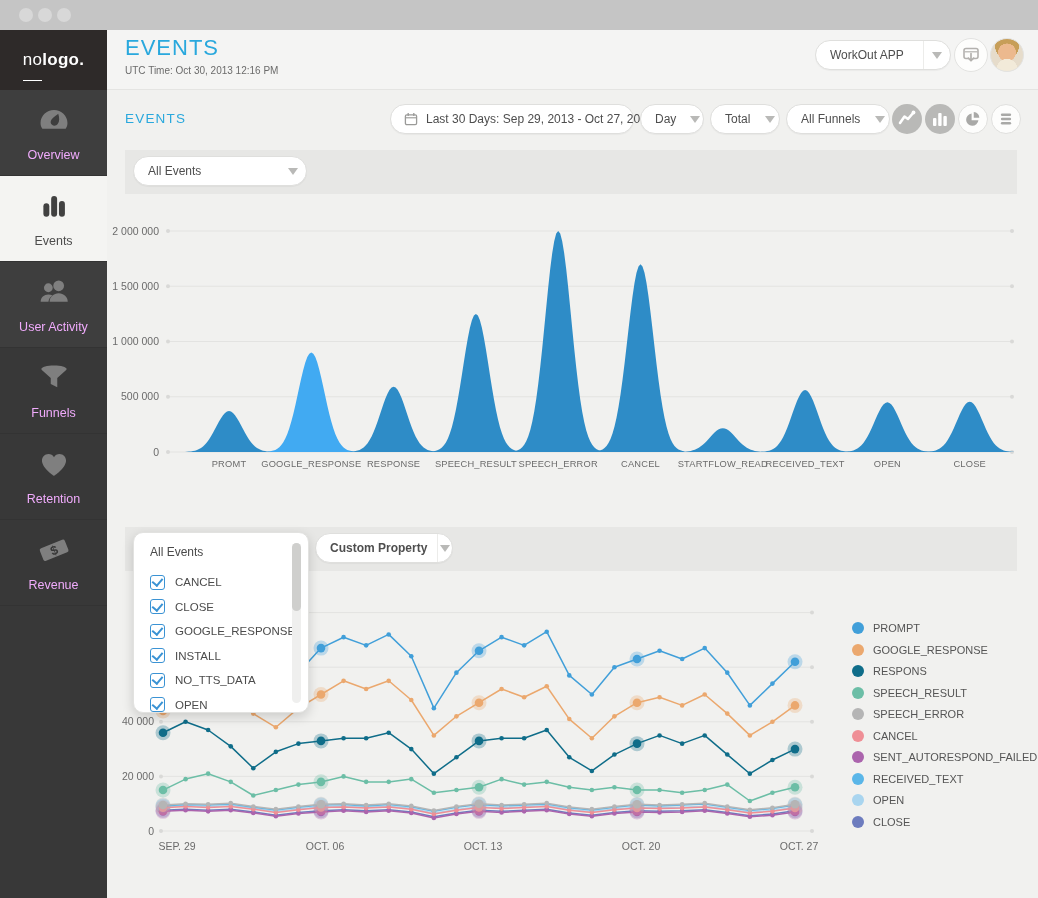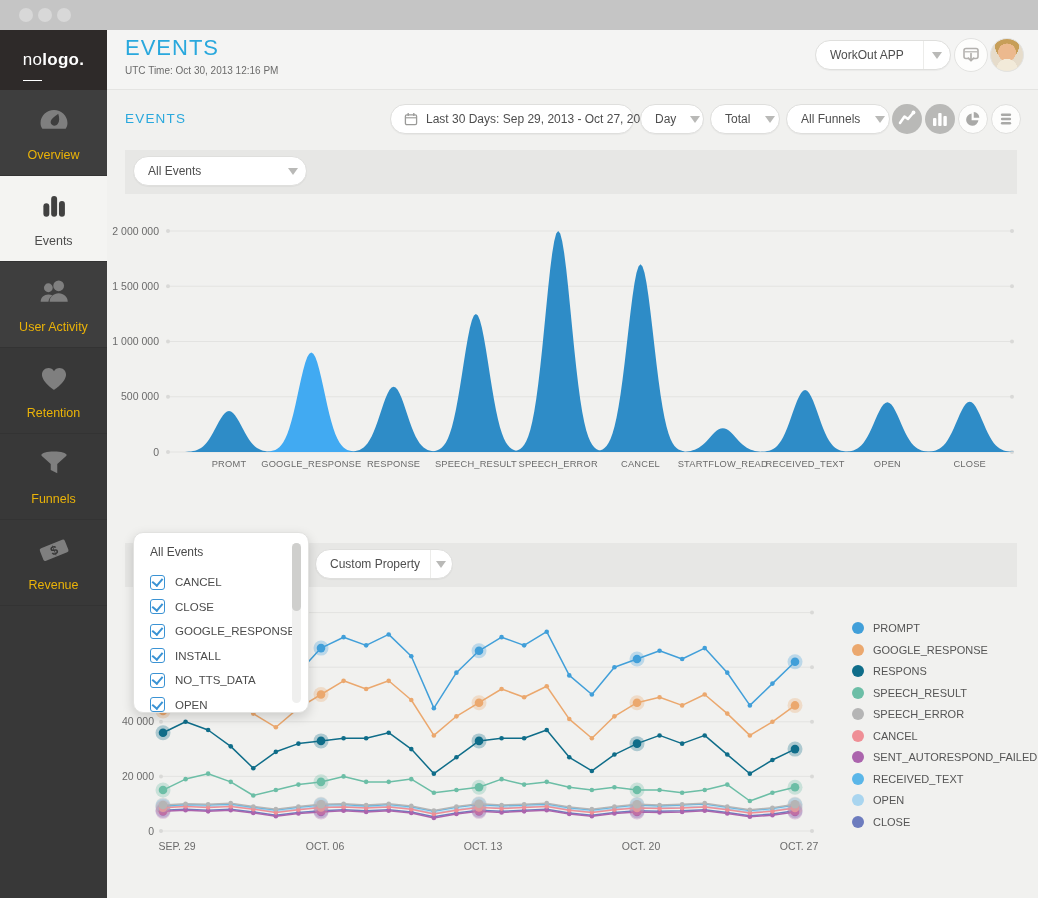--- a/index.html
+++ b/index.html
@@ -11,21 +11,21 @@
   .chrome .dot { position:absolute; top:8px; width:14px; height:14px; border-radius:50%; background:#d8d8d8; }
 
   
   .sidebar { position:absolute; left:0; top:30px; width:107px; height:868px; background:#383838; z-index:20; }
   .logo-block { height:60px; background:#2e2a29; display:flex; align-items:center; justify-content:center; }
   .logo { color:#fff; font-size:17px; letter-spacing:.3px; }
   .logo .pre { font-weight:400; border-bottom:1.5px solid #fff; padding-bottom:11px; }
   .logo .suf { font-weight:700;text-align:right; }
   .nav-item { height:86px; display:flex; flex-direction:column; align-items:center; justify-content:center; gap:7px; cursor:pointer; color:#7f7f7f; background:#3e3e3e; border-bottom:1px solid #333; }
   .nav-item.plain { background:#383838; }
-  .nav-item .nav-label { font-size:12.5px; color:#eab308; }
+  .nav-item .nav-label { font-size:12.5px; color:#f0abfc; }
   .nav-item.active { background:#f4f4f2; }
   .nav-item.active .nav-label { color:#4c4c4c; }
   .nav-item.active { color:#414141; }
   .nav-item svg { width:40px; height:34px; }
 
   
   .main { position:absolute; left:107px; top:30px; width:931px; height:868px; }
   .hdr { position:absolute; left:0; top:0; width:931px; height:60px; background:#f4f4f3; border-bottom:1px solid #e4e4e2; }
   .hdr-title { position:absolute; left:18px; top:5px; font-size:22px; color:#29a8dd; letter-spacing:1px; }
   .hdr-sub { position:absolute; left:18px; top:35px; font-size:10px; color:#6b6b6b; }
@@ -100,29 +100,29 @@
         <span><svg viewBox="0 0 24 24" fill="currentColor">
             <circle cx="8" cy="9" r="3.1"></circle>
             <path d="M2.6 18.8c0-3 2.4-5.1 5.4-5.1 1.1 0 2.1.3 2.9.8-1.5 1-2.6 2.5-2.8 4.3z"></path>
             <circle cx="15.3" cy="7.6" r="3.8"></circle>
             <path d="M8.9 18.8c0-3.5 2.9-6 6.4-6s6.4 2.5 6.4 6z"></path>
           </svg></span>
         <div class="nav-label">User Activity</div>
       </div>
       <div class="nav-item plain">
         <span><svg viewBox="0 0 24 24" fill="currentColor">
+            <path d="M3.1 5.7C3.1 4.3 7.1 3.2 12 3.2s8.9 1.1 8.9 2.5c0 .5-.5 1-1.1 1.4l-5.5 4.9v6.6l-4.6-2.3v-4.3L4.2 7.1c-.6-.4-1.1-.9-1.1-1.4z"></path>
+          </svg></span>
+        <div class="nav-label">Funnels</div>
+      </div>
+      <div class="nav-item plain">
+        <span><svg viewBox="0 0 24 24" fill="currentColor">
             <path d="M12 20.5S3.5 15 3.5 9.6C3.5 7 5.6 5 8.1 5c1.6 0 3.1.9 3.9 2.2C12.8 5.9 14.3 5 15.9 5c2.5 0 4.6 2 4.6 4.6 0 5.4-8.5 10.9-8.5 10.9z"></path>
           </svg></span>
         <div class="nav-label">Retention</div>
-      </div>
-      <div class="nav-item plain">
-        <span><svg viewBox="0 0 24 24" fill="currentColor">
-            <path d="M3.1 5.7C3.1 4.3 7.1 3.2 12 3.2s8.9 1.1 8.9 2.5c0 .5-.5 1-1.1 1.4l-5.5 4.9v6.6l-4.6-2.3v-4.3L4.2 7.1c-.6-.4-1.1-.9-1.1-1.4z"></path>
-          </svg></span>
-        <div class="nav-label">Funnels</div>
       </div>
       <div class="nav-item plain">
         <span><svg viewBox="0 0 24 24" fill="currentColor">
             <g transform="rotate(-22 12 12)">
               <rect x="2.5" y="7.5" width="19" height="9.5" rx="1.5"></rect>
               <text x="12" y="15.4" text-anchor="middle" font-size="9" font-weight="bold" fill="#383838" font-family="Liberation Sans, sans-serif">$</text>
             </g>
           </svg></span>
         <div class="nav-label">Revenue</div>
       </div>
@@ -260,21 +260,21 @@
       <path d="M 571.8 252 L 571.8 251.9 L 573.8 251.9 L 575.8 251.8 L 577.8 251.7 L 579.8 251.5 L 581.8 251.2 L 583.8 250.9 L 585.8 250.3 L 587.8 249.7 L 589.8 248.8 L 591.8 247.7 L 593.8 246.3 L 595.8 244.7 L 597.8 242.9 L 599.8 240.9 L 601.8 238.7 L 603.8 236.5 L 605.8 234.3 L 607.8 232.3 L 609.8 230.6 L 611.8 229.3 L 613.8 228.5 L 615.8 228.2 L 617.8 228.5 L 619.8 229.3 L 621.8 230.6 L 623.8 232.3 L 625.8 234.3 L 627.8 236.5 L 629.8 238.7 L 631.8 240.9 L 633.8 242.9 L 635.8 244.7 L 637.8 246.3 L 639.8 247.7 L 641.8 248.8 L 643.8 249.7 L 645.8 250.3 L 647.8 250.9 L 649.8 251.2 L 651.8 251.5 L 653.8 251.7 L 655.8 251.8 L 657.8 251.9 L 659.8 251.9 L 659.8 252 Z" fill="#2e8cc7"></path>
       <text x="615.8" y="267" text-anchor="middle" font-size="9.3" fill="#6b6b6b" font-family="Liberation Sans, sans-serif" letter-spacing="0.2">STARTFLOW_READ</text>
       <path d="M 654.1 252 L 654.1 251.8 L 656.1 251.7 L 658.1 251.5 L 660.1 251.1 L 662.1 250.7 L 664.1 250.0 L 666.1 249.0 L 668.1 247.7 L 670.1 245.9 L 672.1 243.6 L 674.1 240.7 L 676.1 237.2 L 678.1 233.1 L 680.1 228.3 L 682.1 223.0 L 684.1 217.3 L 686.1 211.6 L 688.1 206.0 L 690.1 200.8 L 692.1 196.4 L 694.1 193.0 L 696.1 190.8 L 698.1 190.1 L 700.1 190.8 L 702.1 193.0 L 704.1 196.4 L 706.1 200.8 L 708.1 206.0 L 710.1 211.6 L 712.1 217.3 L 714.1 223.0 L 716.1 228.3 L 718.1 233.1 L 720.1 237.2 L 722.1 240.7 L 724.1 243.6 L 726.1 245.9 L 728.1 247.7 L 730.1 249.0 L 732.1 250.0 L 734.1 250.7 L 736.1 251.1 L 738.1 251.5 L 740.1 251.7 L 742.1 251.8 L 742.1 252 Z" fill="#2e8cc7"></path>
       <text x="698.1" y="267" text-anchor="middle" font-size="9.3" fill="#6b6b6b" font-family="Liberation Sans, sans-serif" letter-spacing="0.2">RECEIVED_TEXT</text>
       <path d="M 736.4 252 L 736.4 251.8 L 738.4 251.7 L 740.4 251.6 L 742.4 251.3 L 744.4 250.9 L 746.4 250.4 L 748.4 249.6 L 750.4 248.5 L 752.4 247.1 L 754.4 245.3 L 756.4 243.0 L 758.4 240.1 L 760.4 236.8 L 762.4 232.9 L 764.4 228.7 L 766.4 224.2 L 768.4 219.5 L 770.4 215.0 L 772.4 210.9 L 774.4 207.3 L 776.4 204.6 L 778.4 202.9 L 780.4 202.3 L 782.4 202.9 L 784.4 204.6 L 786.4 207.3 L 788.4 210.9 L 790.4 215.0 L 792.4 219.5 L 794.4 224.2 L 796.4 228.7 L 798.4 232.9 L 800.4 236.8 L 802.4 240.1 L 804.4 243.0 L 806.4 245.3 L 808.4 247.1 L 810.4 248.5 L 812.4 249.6 L 814.4 250.4 L 816.4 250.9 L 818.4 251.3 L 820.4 251.6 L 822.4 251.7 L 824.4 251.8 L 824.4 252 Z" fill="#2e8cc7"></path>
       <text x="780.4" y="267" text-anchor="middle" font-size="9.3" fill="#6b6b6b" font-family="Liberation Sans, sans-serif" letter-spacing="0.2">OPEN</text>
       <path d="M 818.6999999999999 252 L 818.7 251.8 L 820.7 251.7 L 822.7 251.6 L 824.7 251.3 L 826.7 250.9 L 828.7 250.4 L 830.7 249.6 L 832.7 248.5 L 834.7 247.1 L 836.7 245.2 L 838.7 242.9 L 840.7 240.0 L 842.7 236.6 L 844.7 232.7 L 846.7 228.4 L 848.7 223.8 L 850.7 219.2 L 852.7 214.6 L 854.7 210.4 L 856.7 206.8 L 858.7 204.0 L 860.7 202.3 L 862.7 201.7 L 864.7 202.3 L 866.7 204.0 L 868.7 206.8 L 870.7 210.4 L 872.7 214.6 L 874.7 219.2 L 876.7 223.8 L 878.7 228.4 L 880.7 232.7 L 882.7 236.6 L 884.7 240.0 L 886.7 242.9 L 888.7 245.2 L 890.7 247.1 L 892.7 248.5 L 894.7 249.6 L 896.7 250.4 L 898.7 250.9 L 900.7 251.3 L 902.7 251.6 L 904.7 251.7 L 906.7 251.8 L 906.6999999999999 252 Z" fill="#2e8cc7"></path>
       <text x="862.6999999999999" y="267" text-anchor="middle" font-size="9.3" fill="#6b6b6b" font-family="Liberation Sans, sans-serif" letter-spacing="0.2">CLOSE</text>
     </svg>
 
-  <div class="strip" style="top:513px;">
+  <div class="strip" style="top:497px;font-weight:bold;">
     <div class="pill" style="left:190px; top:6px; width:138px; position:relative; float:left;">
       <span class="txt">Custom Property</span>
       <span class="sep"></span>
       <span class="caret">
           <span class="tri"></span>
         </span>
     </div>
   </div>
 
   <svg id="chart2" class="chart-svg" style="top:545px;" width="931" height="300">

